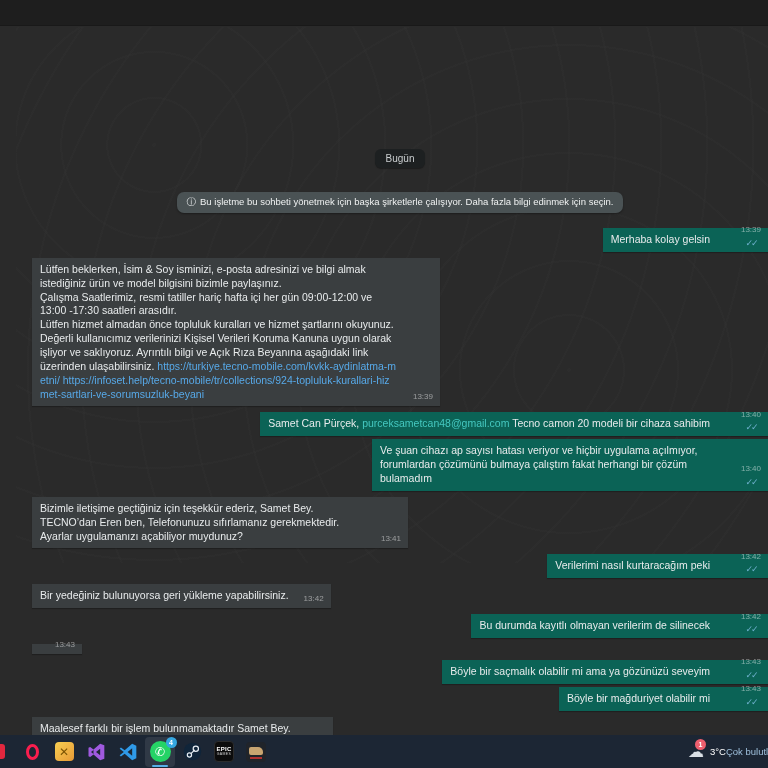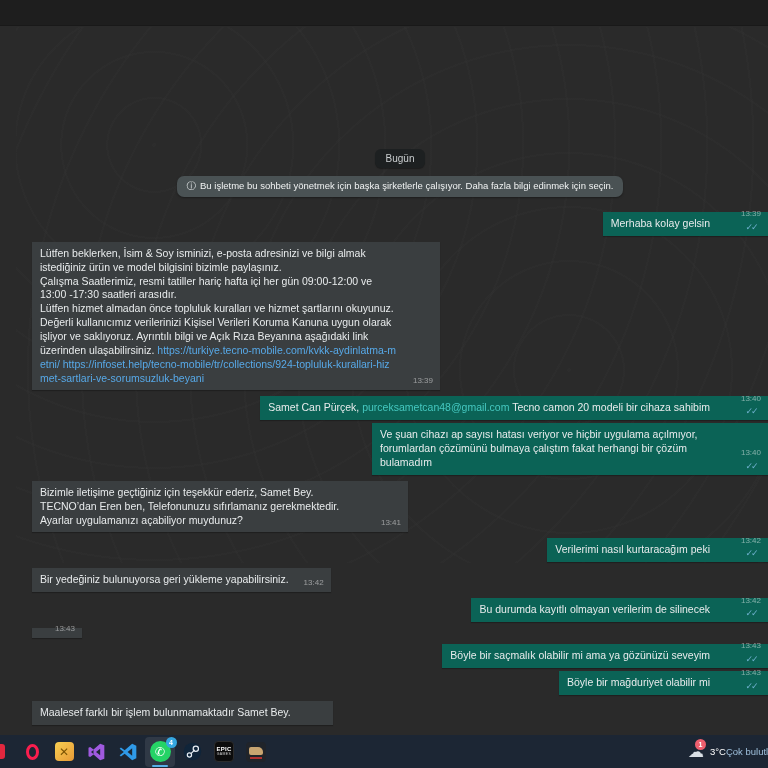--- a/index.html
+++ b/index.html
@@ -14,21 +14,21 @@
   .chat-area { position:absolute; top:27px; left:16px; width:768px; height:536px;
     background:
       repeating-radial-gradient(circle at 18% 22%, rgba(255,255,255,0.012) 0 2px, transparent 2px 46px),
       repeating-radial-gradient(circle at 72% 64%, rgba(255,255,255,0.012) 0 2px, transparent 2px 54px),
       #2a2a2a;
     padding:0 16px; }
 
   .chip-row { text-align:center; }
   .date-chip { display:inline-block; margin-top:122px; background:#1d2021; color:#c9cdcf;
     font-size:10px; padding:4px 11px; border-radius:6px; box-shadow:0 1px 1px rgba(0,0,0,.3); }
-  .notice-chip { display:inline-block; margin-top:8px; background:#4a5254; color:#f0f2f2;
+  .notice-chip { display:inline-block; margin-top:24px; background:#4a5254; color:#f0f2f2;
     font-size:9.5px; padding:4px 10px; border-radius:7px; box-shadow:0 1px 2px rgba(0,0,0,.35); }
   .notice-chip .info-ic { margin-right:4px; color:#e4e7e8; font-size:9.5px; }
 
   #messages { display:flex; flex-direction:column; margin-top:15px; }
   .msg-row { display:flex; margin-bottom:6px; }
   .msg-row.out { justify-content:flex-end; }
   .bubble { position:relative; font-size:10.5px; line-height:1.32; color:#e8ebec;
     padding:5px 8px; border-radius:0; box-shadow:0 1px 1px rgba(0,0,0,.25); }
   .in  .bubble { background:#3a3e40; padding-right:42px; max-width:420px; }
   .out .bubble { background:#0b6356; padding-right:58px; max-width:600px; }

